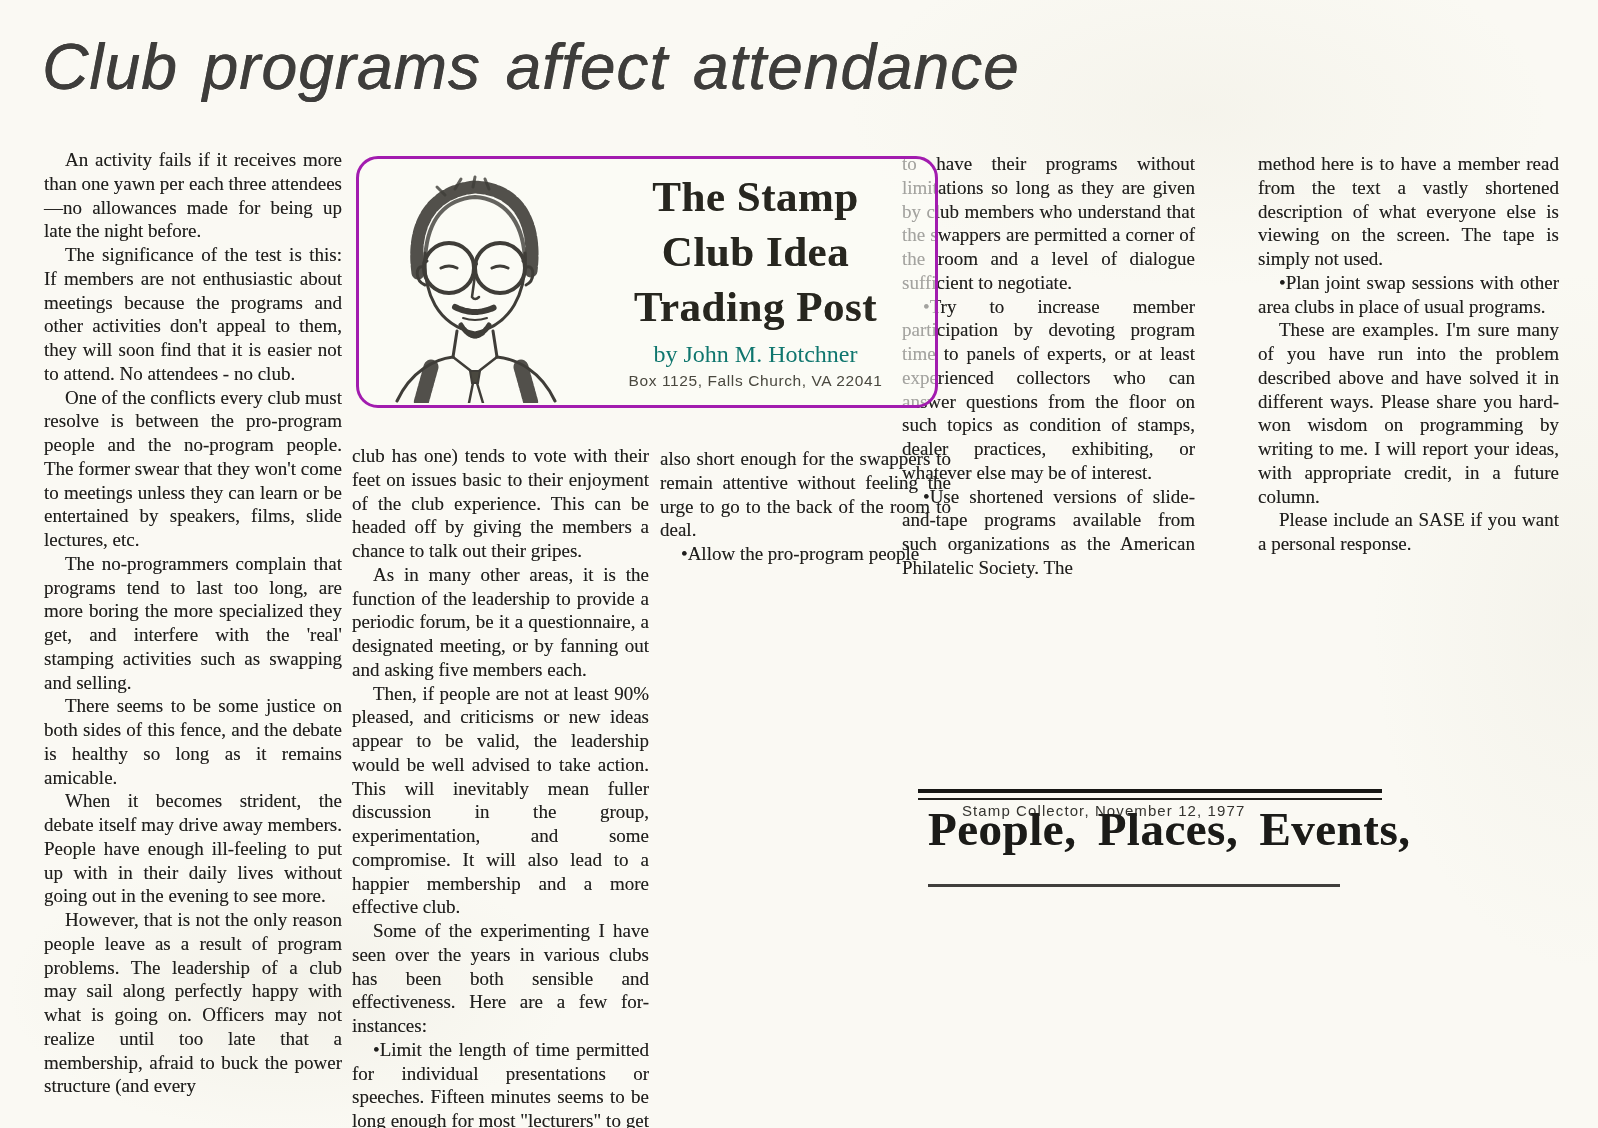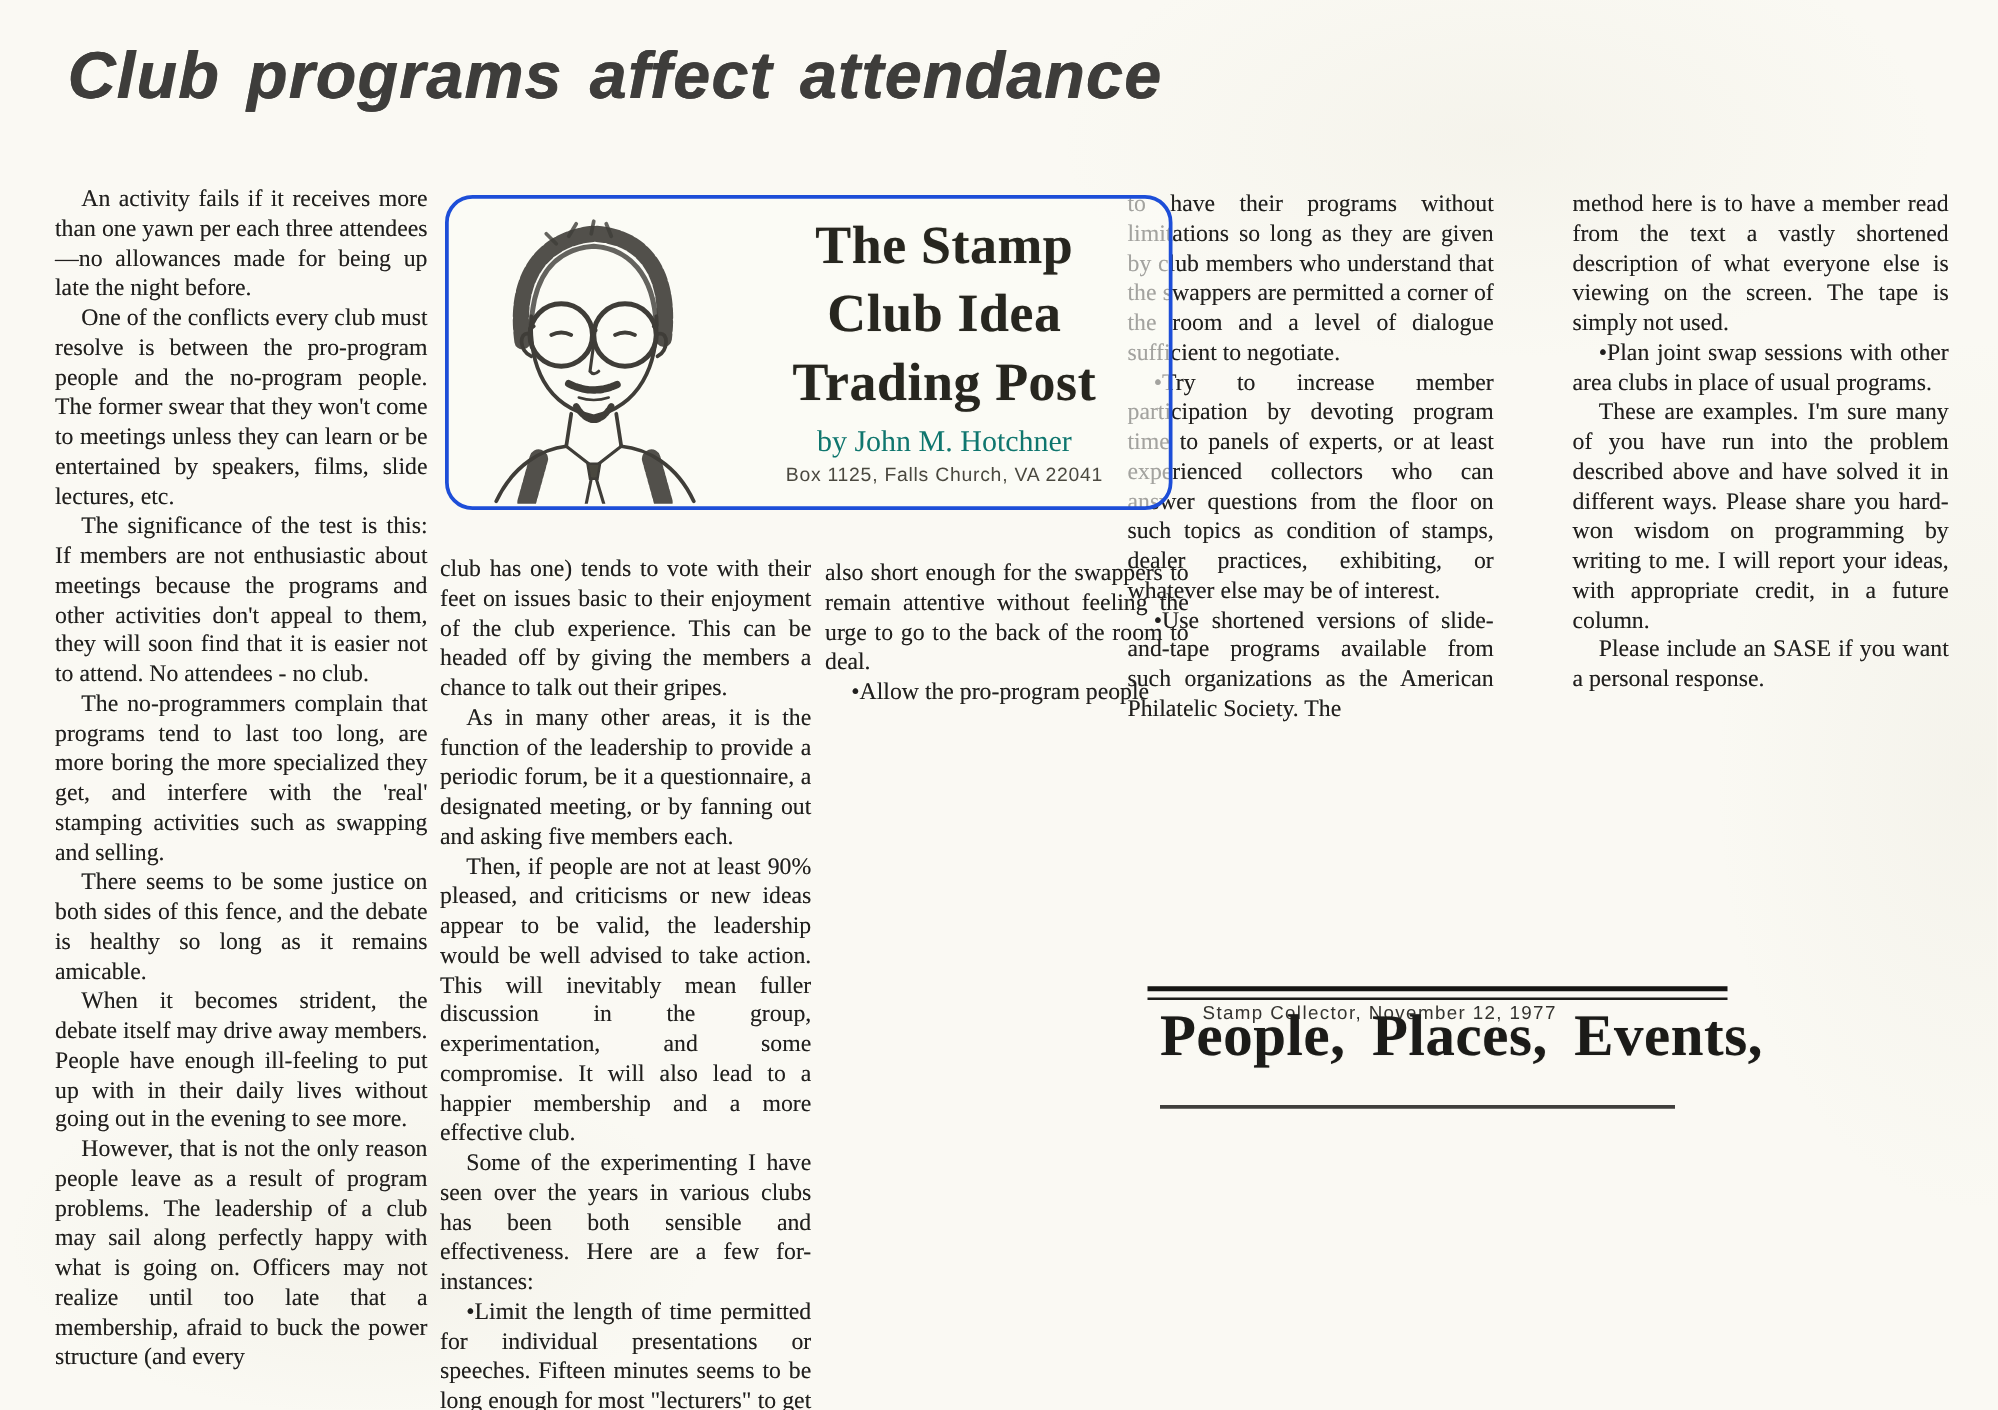--- a/index.html
+++ b/index.html
@@ -9,24 +9,24 @@
     font-family:"Liberation Serif", serif;
   }
   .paper-texture{
     position:absolute;inset:0;pointer-events:none;
     background:
       radial-gradient(ellipse 400px 200px at 18% 88%, rgba(210,205,185,.18), transparent 70%),
       radial-gradient(ellipse 500px 250px at 75% 10%, rgba(215,210,190,.14), transparent 70%),
       radial-gradient(ellipse 300px 500px at 99% 55%, rgba(205,200,180,.12), transparent 70%);
   }
   .headline{
-    position:absolute;left:54px;top:30px;width:1420px;
+    position:absolute;left:42px;top:30px;width:1420px;
     font-family:"Liberation Sans", sans-serif;
-    font-style:italic;font-weight:700;
-    font-size:53px;letter-spacing:1px;word-spacing:6px;
+    font-style:italic;font-weight:400;
+    font-size:64px;letter-spacing:1px;word-spacing:6px;
     color:#3e3d3b;
     text-shadow:0.6px 0 0 #4a4945, 0 0.4px 0 rgba(60,58,55,.7);
     white-space:nowrap;
   }
   .col{
     position:absolute;
     font-size:19px;line-height:23.75px;
     color:#201f1d;
     text-align:justify;
     text-shadow:0 0 .5px rgba(25,24,22,.45);
@@ -34,21 +34,21 @@
   .col p{margin:0;text-indent:21px;}
   .col p.noindent{text-indent:0;}
   #col1{left:44px;top:148px;width:298px;}
   #col2{left:352px;top:444px;width:297px;}
   #col3{left:660px;top:447px;width:291px;}
   #col4{left:902px;top:152px;width:293px;}
   #col5{left:1258px;top:152px;width:301px;}
 
   .masthead-box{
     position:absolute;left:356px;top:156px;width:582px;height:252px;
-    border:3px solid #1d4ed8;border-radius:22px;
+    border:3px solid #a21caf;border-radius:22px;
     background:rgba(252,251,247,.6);
     box-sizing:border-box;
   }
   .portrait{position:absolute;left:26px;top:6px;width:182px;height:238px;}
   .masthead-text{
     position:absolute;left:225px;right:8px;top:10px;
     text-align:center;color:#27261f;
   }
   .masthead-title{
     font-family:"Liberation Serif", serif;
@@ -89,22 +89,22 @@
 </style>
 </head>
 <body style="background: rgb(250, 249, 243);">
 
 <div class="paper-texture"></div>
 
 <div class="headline">Club programs affect attendance</div>
 
 <div class="col" id="col1">
     <p>An activity fails if it receives more than one yawn per each three attendees—no allowances made for being up late the night before.</p>
+    <p>The significance of the test is this: If members are not enthusiastic about meetings because the programs and other activities don't appeal to them, they will soon find that it is easier not to attend. No attendees - no club.</p>
     <p>One of the conflicts every club must resolve is between the pro-program people and the no-program people. The former swear that they won't come to meetings unless they can learn or be entertained by speakers, films, slide lectures, etc.</p>
-    <p>The significance of the test is this: If members are not enthusiastic about meetings because the programs and other activities don't appeal to them, they will soon find that it is easier not to attend. No attendees - no club.</p>
     <p>The no-programmers complain that programs tend to last too long, are more boring the more specialized they get, and interfere with the 'real' stamping activities such as swapping and selling.</p>
     <p>There seems to be some justice on both sides of this fence, and the debate is healthy so long as it remains amicable.</p>
     <p>When it becomes strident, the debate itself may drive away members. People have enough ill-feeling to put up with in their daily lives without going out in the evening to see more.</p>
     <p>However, that is not the only reason people leave as a result of program problems. The leadership of a club may sail along perfectly happy with what is going on. Officers may not realize until too late that a membership, afraid to buck the power structure (and every</p>
   </div>
 <div class="col" id="col2">
     <p class="noindent">club has one) tends to vote with their feet on issues basic to their enjoyment of the club experience. This can be headed off by giving the members a chance to talk out their gripes.</p>
     <p>As in many other areas, it is the function of the leadership to provide a periodic forum, be it a questionnaire, a designated meeting, or by fanning out and asking five members each.</p>
     <p>Then, if people are not at least 90% pleased, and criticisms or new ideas appear to be valid, the leadership would be well advised to take action. This will inevitably mean fuller discussion in the group, experimentation, and some compromise. It will also lead to a happier membership and a more effective club.</p>
     <p>Some of the experimenting I have seen over the years in various clubs has been both sensible and effectiveness. Here are a few for-instances:</p>

